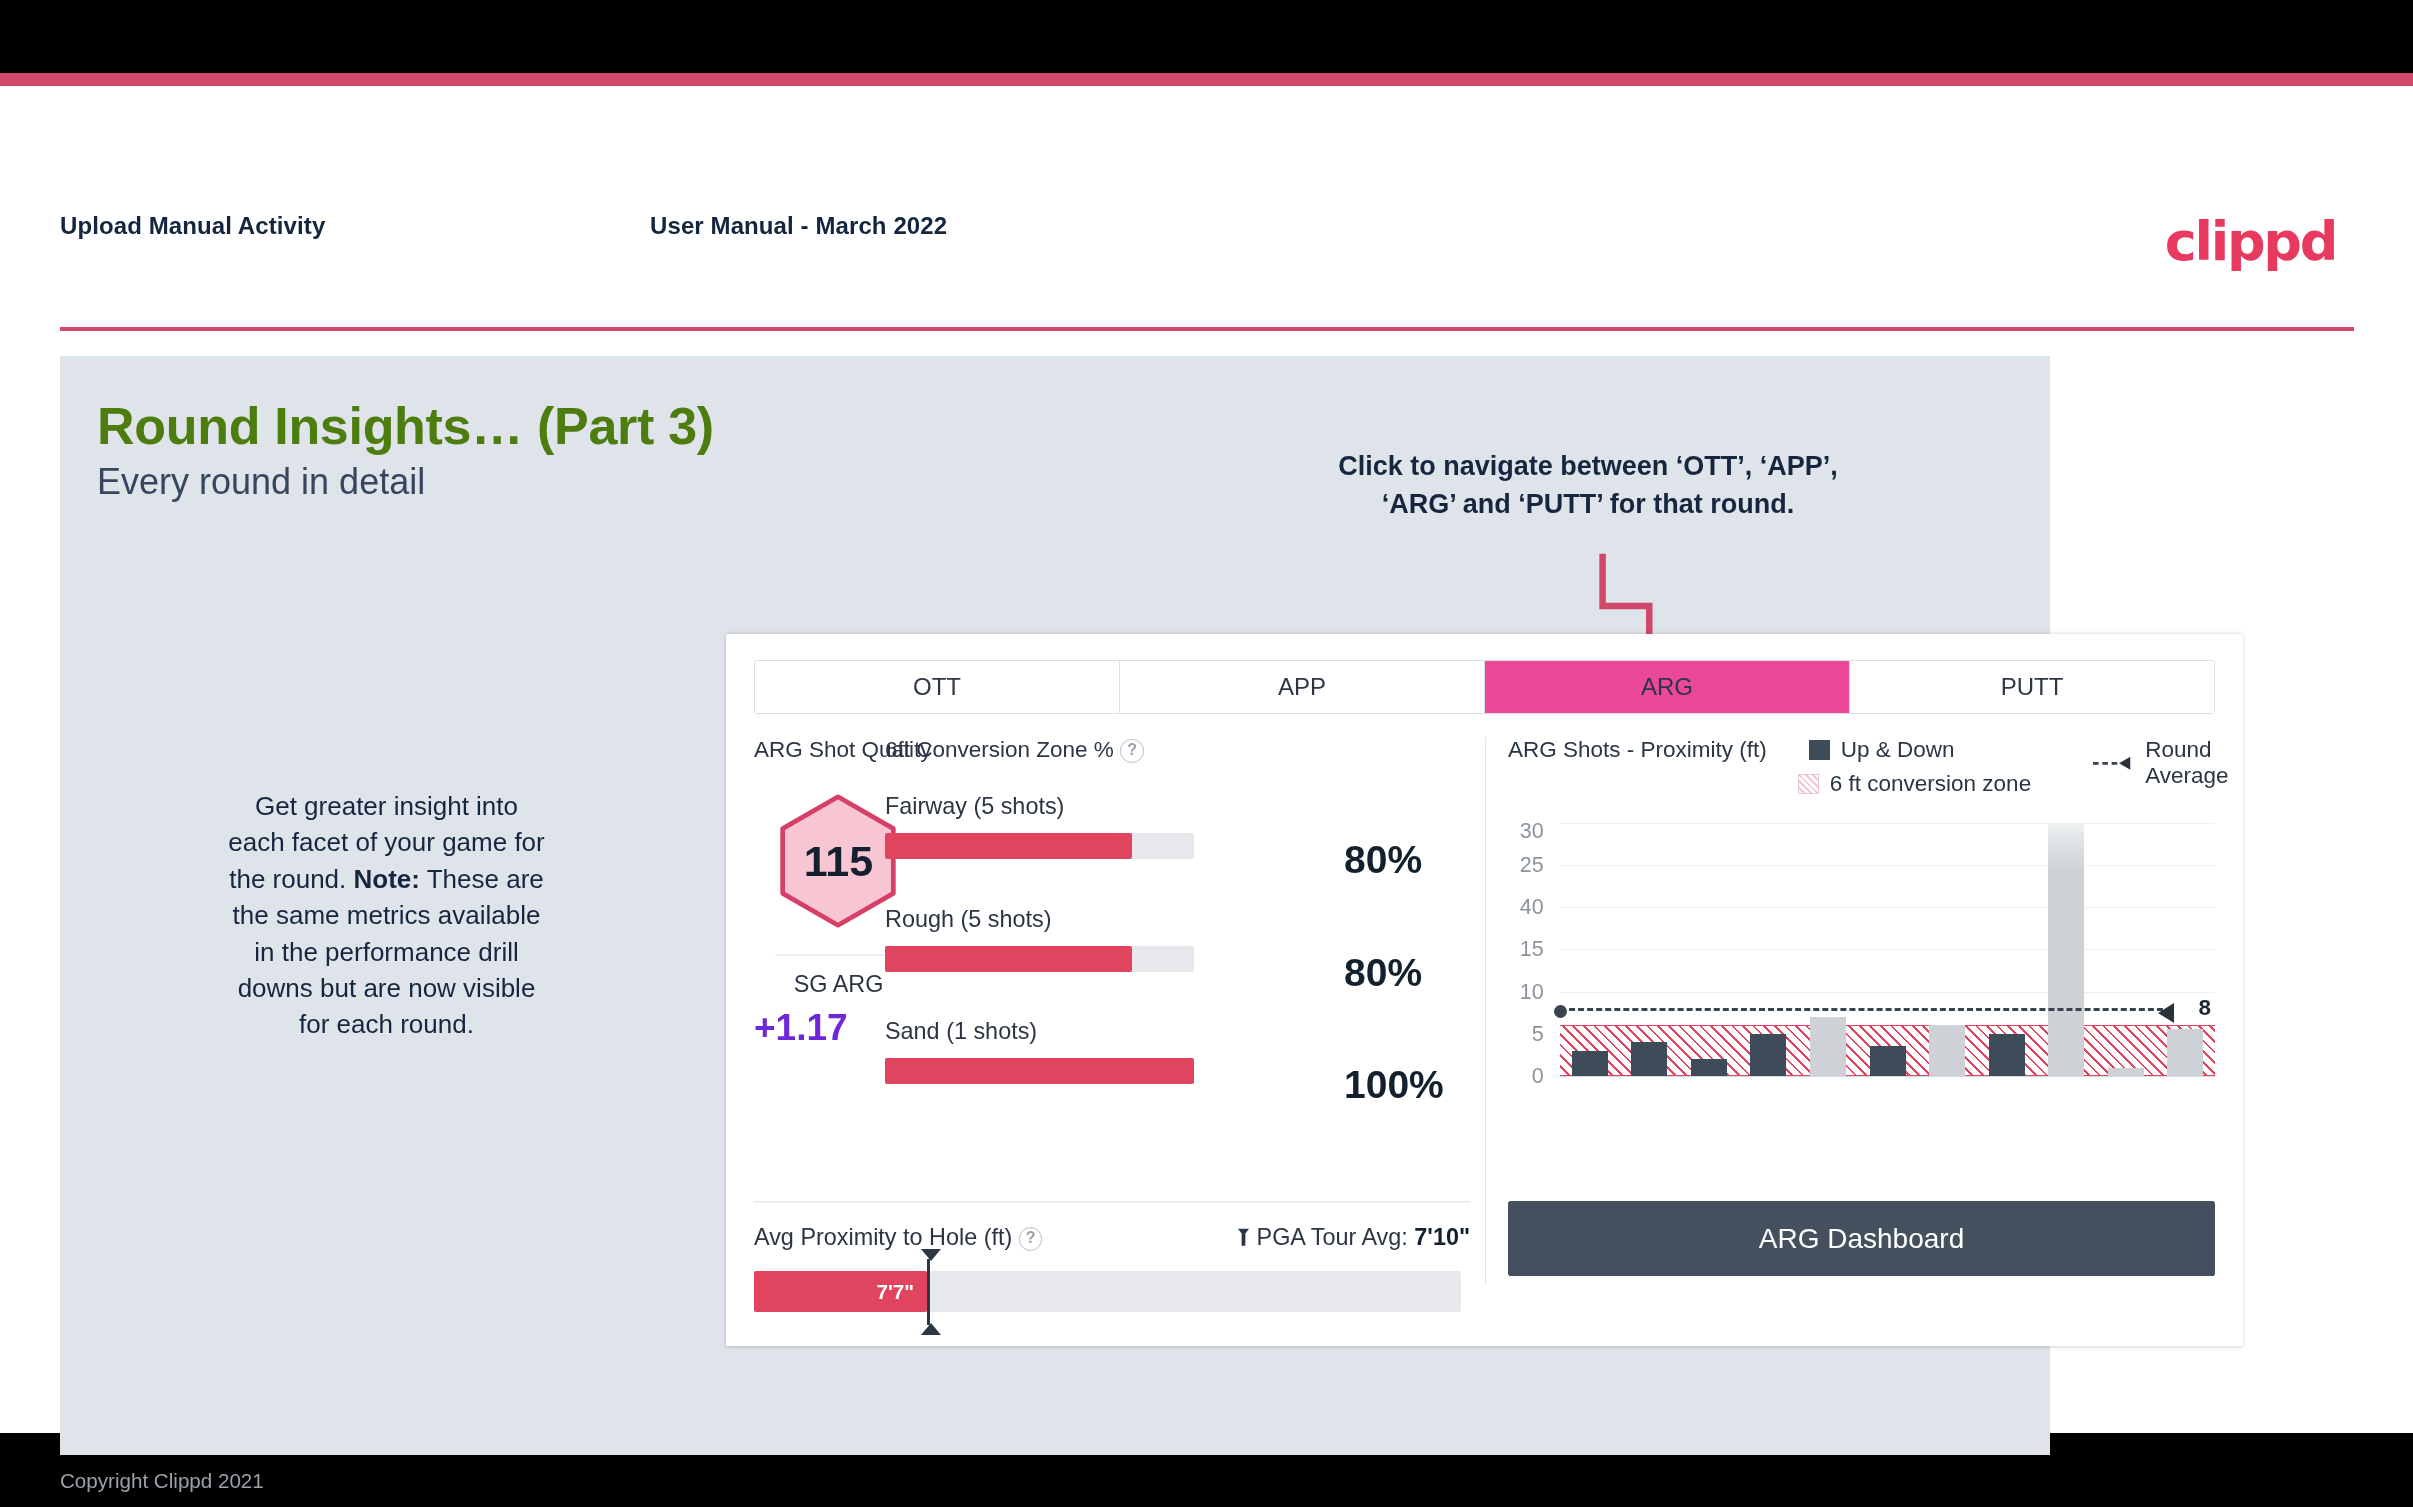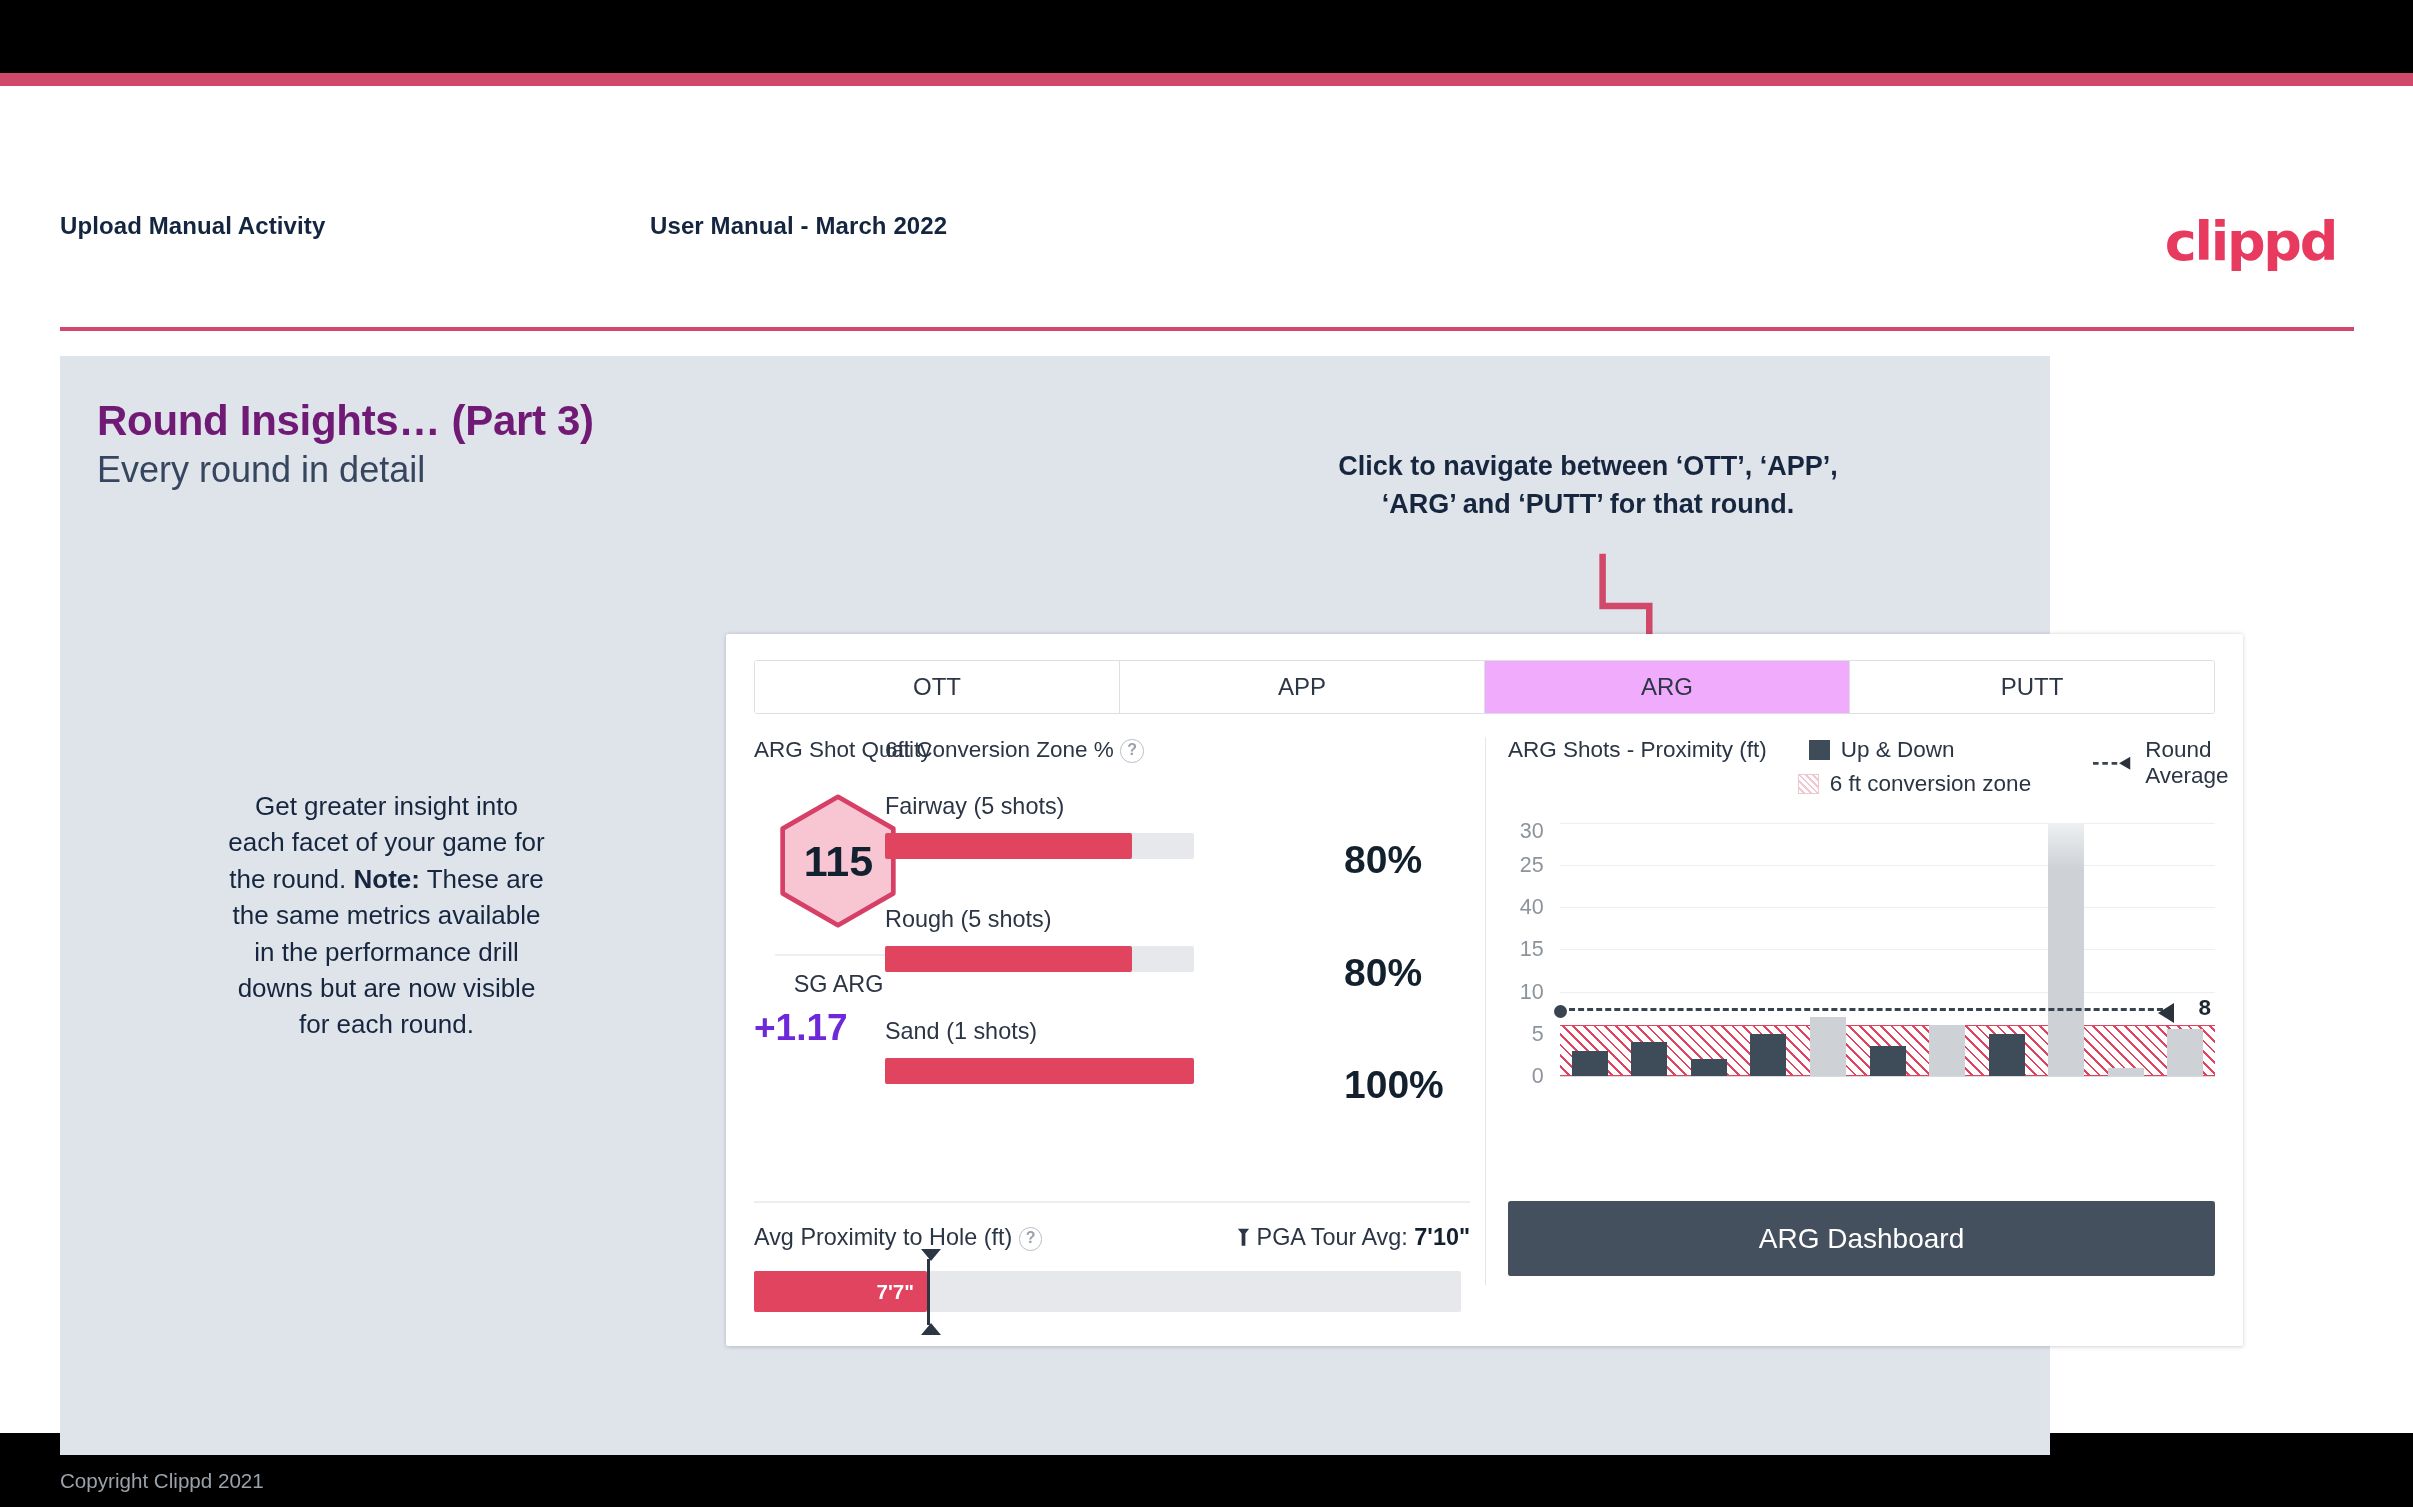--- a/index.html
+++ b/index.html
@@ -30,21 +30,21 @@
   }
   .hdr-rule { position:absolute; left:60px; top:241px; width:2294px; height:3.7px; background:#d1496a; }
 
   
   .content {
     position:absolute; left:60px; top:270px; width:1990px; height:1099px;
     background:#dfe3ea;
   }
 
   .title { position:absolute; left:37px; top:40px; }
-  .title h1 { font-size:42px; font-weight:bold; color:#701a75; line-height:1.18; letter-spacing:-0.3px;}
+  .title h1 { font-size:52px; font-weight:bold; color:#4d7c0f; line-height:1.18; letter-spacing:-0.3px;}
   .title h2 { font-size:36px; font-weight:normal; color:#36465e; line-height:1.2; margin-top:2.8px;}
 
   
   .callout {
     position:absolute; left:1260px; top:361px; width:656px;
     text-align:center; font-size:27px; font-weight:bold; color:#16263f; line-height:1.42;
   }
   .callout-arrow { position:absolute; left:1597px; top:464px; width:112px; height:112px; }
 
   
@@ -60,21 +60,21 @@
     background:#fff; box-shadow:0 0.9px 4.7px rgba(0,0,0,.18);
     width:1517px; height:712px; border-radius:1.9px;
   }
 
   
   .tabs { position:absolute; left:28px; top:26px; width:1461px; height:54px;
           display:flex; border:0.9px solid #dddfe3; border-radius:2.8px; overflow:hidden; background:#fff;}
   .tab { flex:1; display:flex; align-items:center; justify-content:center;
          font-size:24px; color:#2c3644; border-right:0.9px solid #dddfe3; background:#fff; }
   .tab:last-child { border-right:none; }
-  .tab.active { background:#f0abfc; }
+  .tab.active { background:#ec4899; }
 
   
   .col-left { position:absolute; left:28px; top:103px; width:716px; height:581px; }
   .col-div  { position:absolute; left:759px; top:103px; width:0.9px; height:548px; background:#e4e6ea; }
   .col-right{ position:absolute; left:782px; top:103px; width:707px; height:581px; }
 
   .sec-label { font-size:22.5px; color:#2b3544; }
 
   .lbl-shotq { position:absolute; left:0; top:0; }
   .lbl-conv  { position:absolute; left:131px; top:0; }

